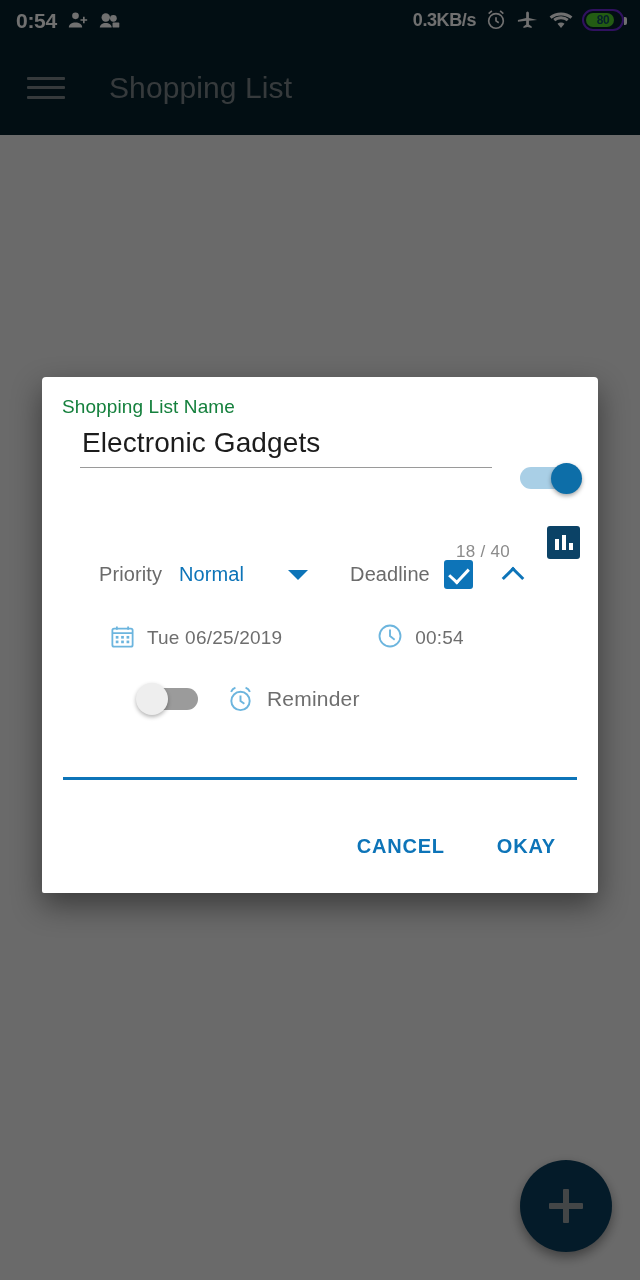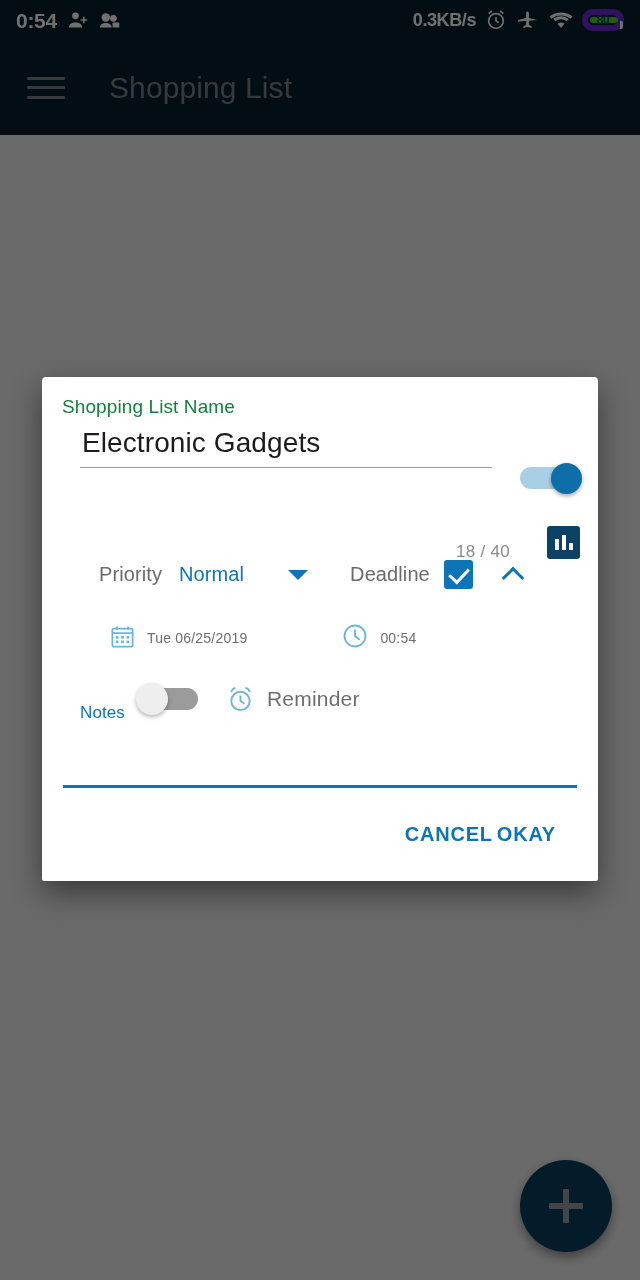--- a/index.html
+++ b/index.html
@@ -55,21 +55,21 @@
   }
   .net-speed {
     font-size: 18px;
     font-weight: bold;
     letter-spacing: -0.4px;
   }
   .sb-icon { display: flex; align-items: center; }
 
   .battery {
     width: 42px; height: 22px;
-    border: 6px solid #6d28d9;
+    border: 2px solid #6d28d9;
     border-radius: 11px;
     position: relative;
     display: flex;
     align-items: center;
     justify-content: center;
   }
   .battery::after {
     content: "";
     position: absolute;
     right: -5px; top: 6px;
@@ -349,21 +349,21 @@
     align-items: center;
     margin-top: 33px;
     padding-left: 49px;
   }
   .dt-item {
     display: flex;
     align-items: center;
     cursor: pointer;
   }
   .dt-text {
-    font-size: 14px;
+    font-size: 19px;
     color: #6e6e6e;
     margin-left: 11px;
     letter-spacing: 0.2px;
   }
   .dt-gap { width: 94px; }
 
   
   .rem-row {
     display: flex;
     align-items: center;
@@ -429,20 +429,22 @@
     background: #0d74b8;
     width: 100%;
   }
 
   
   .actions {
     display: flex;
     justify-content: flex-end;
     align-items: center;
     padding: 31px 22px 31px 0;
+    gap: 48px;
+    margin-top: 20px;
   }
   .action-btn {
     font-size: 20px;
     color: #0d74b8;
     font-weight: bold;
     letter-spacing: 0.8px;
     background: none;
     border: none;
     font-family: "Liberation Sans", sans-serif;
     cursor: pointer;
@@ -594,21 +596,20 @@
         <span class="rem-icon-wrap">
           <svg width="29" height="29" viewBox="0 0 24 24" fill="none" stroke="#6cb5de" stroke-width="1.6">
             <circle cx="12" cy="13.2" r="7.6"></circle>
             <path d="M12 8.6V13.2l3.2 2.3"></path>
             <path d="M4.2 5.6C4.9 4 6.2 2.8 7.8 2.2M19.8 5.6c-.7-1.6-2-2.8-3.6-3.4"></path>
           </svg>
         </span>
         <span class="rem-text">Reminder</span>
       </div>
 
-      <div class="notes-label">Notes</div>
 
       <div class="notes-field">
         <input class="notes-input" type="text" value="" style="">
         <div class="notes-underline"></div>
       </div>
 
       <div class="actions">
         <button class="action-btn">CANCEL</button>
         <button class="action-btn">OKAY</button>
       </div>

